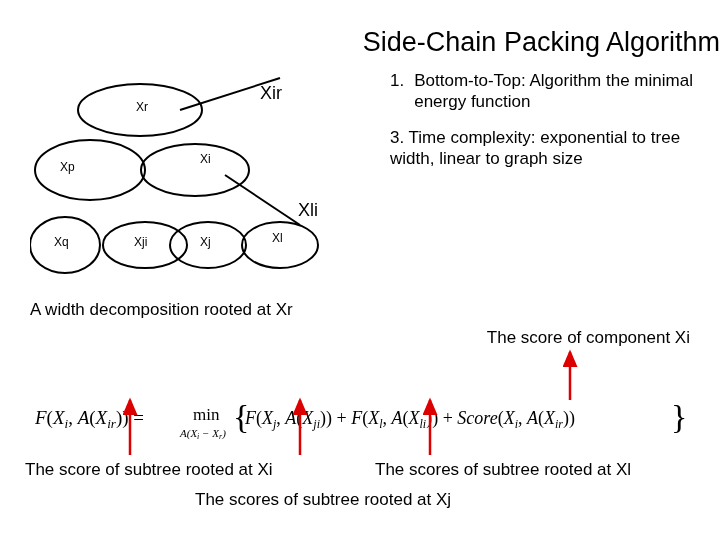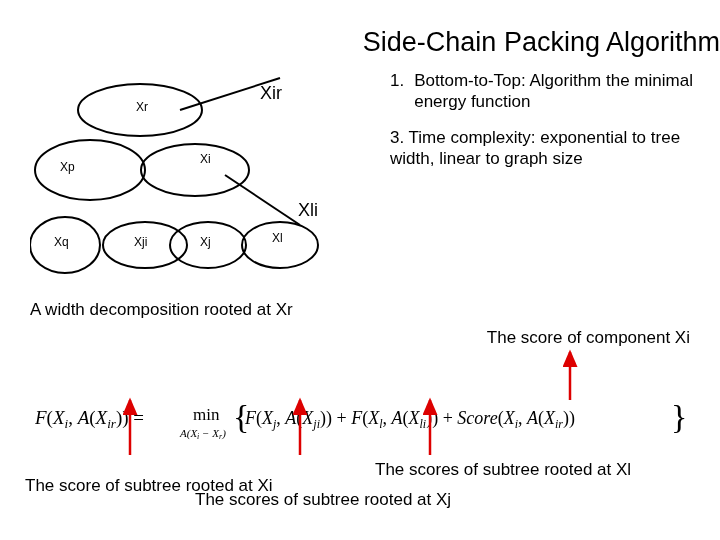--- a/index.html
+++ b/index.html
@@ -143,15 +143,15 @@
     <marker id="ah" markerWidth="8" markerHeight="8" refX="6" refY="3" orient="auto">
       <path d="M0,0 L7,3 L0,6 Z" fill="#d00"></path>
     </marker>
   </defs>
   <line x1="130" y1="455" x2="130" y2="400" stroke="#d00" stroke-width="2.5" marker-end="url(#ah)"></line>
   <line x1="300" y1="455" x2="300" y2="400" stroke="#d00" stroke-width="2.5" marker-end="url(#ah)"></line>
   <line x1="430" y1="455" x2="430" y2="400" stroke="#d00" stroke-width="2.5" marker-end="url(#ah)"></line>
   <line x1="570" y1="400" x2="570" y2="352" stroke="#d00" stroke-width="2.5" marker-end="url(#ah)"></line>
 </svg>
 
-<div class="bottom-label" style="left:25px;top:476px">The score of subtree rooted at Xi</div>
+<div class="bottom-label" style="left:25px;top:460px">The score of subtree rooted at Xi</div>
 <div class="bottom-label" style="left:375px;top:460px">The scores of subtree rooted at Xl</div>
 <div class="bottom-label" style="left:195px;top:490px">The scores of subtree rooted at Xj</div>
 
 </body></html>

